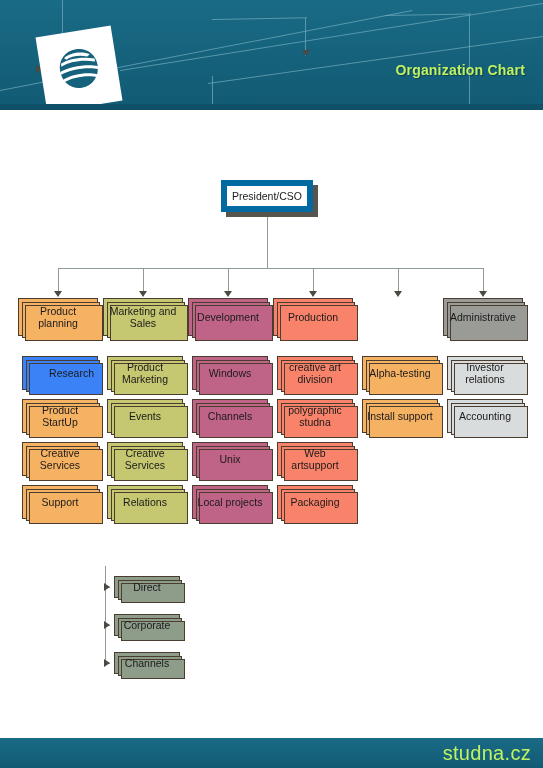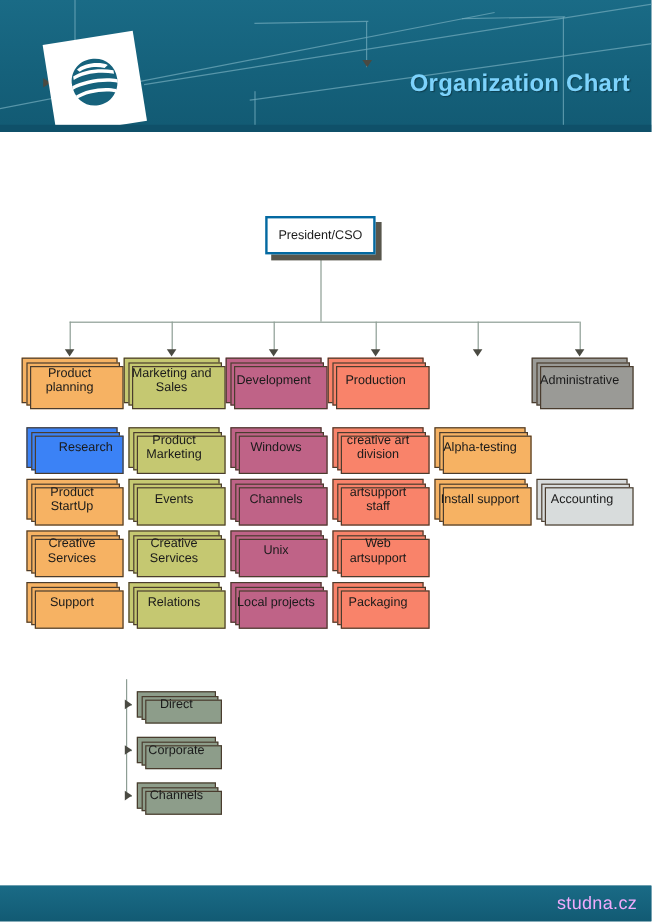--- a/index.html
+++ b/index.html
@@ -25,22 +25,22 @@
   .diag{
     position:absolute;background:#6fa8ba;opacity:.75;height:1px;
     transform-origin:0 0;
   }
   .vline{
     position:absolute;background:#6fa8ba;opacity:.75;width:1px;
   }
   #hdr-title{
     position:absolute;right:18px;top:70px;
     transform:translateY(-50%);
-    color:#7dd3fc;
-    font-size:20px;font-weight:bold;
+    color:#bef264;
+    font-size:14px;font-weight:bold;
     letter-spacing:.2px;
     text-shadow:1px 1px 1px rgba(0,0,0,.35);
     white-space:nowrap;
   }
   #logo{
     position:absolute;left:41px;top:31px;width:76px;height:76px;
     background:#ffffff;
     transform:rotate(-9deg);
   }
   #logo .glyph{
@@ -57,21 +57,21 @@
   #footer{
     position:absolute;left:0;bottom:0;width:543px;height:30px;
     background:#16627c;
   }
   #footer .band{
     position:absolute;inset:0;
     background:linear-gradient(180deg,#1a6b86 0%,#15617b 60%,#125a73 100%);
   }
   #footer-text{
     position:absolute;right:12px;top:50%;transform:translateY(-50%);
-    color:#f0abfc;font-size:15px;letter-spacing:.3px;
+    color:#bef264;font-size:20px;letter-spacing:.3px;
   }
 
   
   #chart{
     position:absolute;left:0;top:110px;width:543px;height:628px;
   }
 
   
   .conn-v{position:absolute;width:1px;background:#8d9d94;}
   .conn-h{position:absolute;height:1px;background:#8d9d94;}
@@ -110,21 +110,21 @@
     background:inherit;
     z-index:-1;
   }
   .stack::before{left:3px;top:3px;right:-3px;bottom:-3px;}
   .stack::after{left:6px;top:6px;right:-6px;bottom:-6px;}
   .stack{z-index:3;}
 
   
   #root-node{
     background:#ffffff;
-    border:2px solid #0369a1;
+    border:6px solid #0369a1;
     font-size:10.5px;
     box-shadow:5px 5px 0 0 #58564c;
   }
 
   
   .soft-shadow{
     box-shadow:5px 5px 0 0 #b6b6ab;
   }
 </style>
 </head>
@@ -226,33 +226,36 @@
     <div class="node stack" style="left: 192px; top: 375px; width: 76px; height: 34px; background: rgb(191, 99, 135);">
       <span>Local projects</span>
     </div>
     <div class="node stack" style="left: 192px; top: 332px; width: 76px; height: 34px; background: rgb(191, 99, 135);">
       <span>Unix</span>
     </div>
     <div class="node stack" style="left: 277px; top: 246px; width: 76px; height: 34px; background: rgb(249, 131, 106);">
       <span>creative art division</span>
     </div>
     <div class="node stack" style="left: 277px; top: 289px; width: 76px; height: 34px; background: rgb(249, 131, 106);">
-      <span>artsupport staff</span>
+      <span>polygraphic studna</span>
     </div>
     <div class="node stack" style="left: 277px; top: 332px; width: 76px; height: 34px; background: rgb(249, 131, 106);">
       <span>Web artsupport</span>
     </div>
     <div class="node stack" style="left: 277px; top: 375px; width: 76px; height: 34px; background: rgb(249, 131, 106); align-items: center;">
       <span>Packaging</span>
     </div>
     <div class="node stack" style="left: 362px; top: 246px; width: 76px; height: 34px; background: rgb(246, 178, 99);">
       <span>Alpha-testing</span>
     </div>
     <div class="node stack" style="left: 362px; top: 289px; width: 76px; height: 34px; background: rgb(246, 178, 99);">
       <span>Install support</span>
+    </div>
+    <div class="node stack" style="left: 447px; top: 246px; width: 76px; height: 34px; background: rgb(216, 220, 220);">
+      <span>Investor relations</span>
     </div>
     <div class="node stack" style="left: 447px; top: 289px; width: 76px; height: 34px; background: rgb(216, 220, 220);">
       <span>Accounting</span>
     </div>
     <div class="conn-v" style="left: 105px; top: 456px; height: 97px;"></div>
     <div class="conn-h" style="left: 105px; top: 477px; width: 5px;"></div>
     <div class="arrow-r" style="left: 104px; top: 473px;"></div>
     <div class="node stack" style="left: 114px; top: 466px; width: 66px; height: 22px; background: rgb(141, 157, 138);">
       <span>Direct</span>
     </div>

